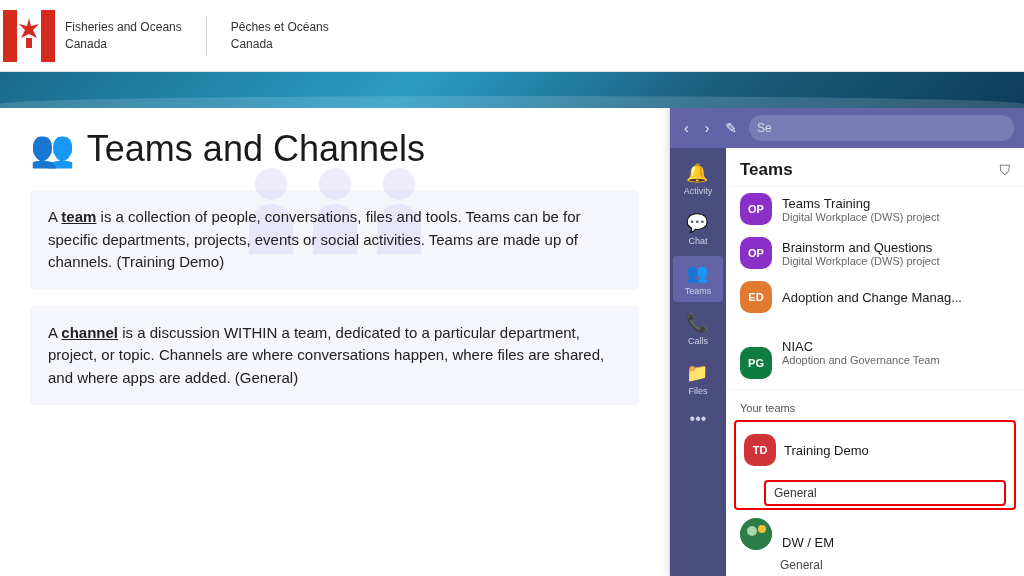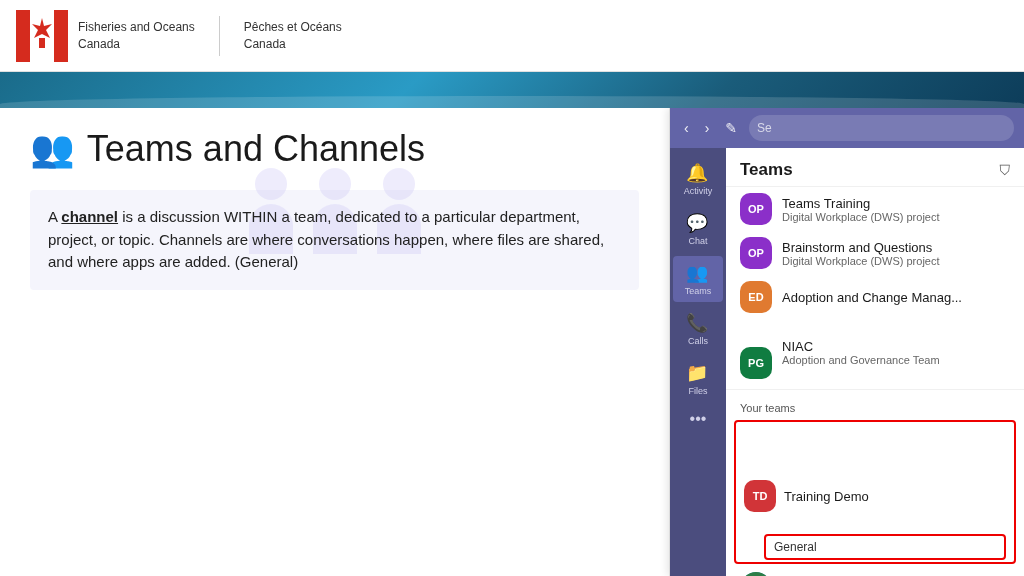--- a/index.html
+++ b/index.html
@@ -2,21 +2,21 @@
 <html><head>
   <meta charset="utf-8">
   <style>
     * { margin: 0; padding: 0; box-sizing: border-box; }
     body { width: 1024px; height: 576px; font-family: 'Segoe UI', Arial, sans-serif; overflow: hidden; background: #fff; }
 
     
     .header {
       display: flex;
       align-items: center;
-      padding: 8px 16px;
+      padding: 8px 3px;
       background: #fff;
       border-bottom: 1px solid #e0e0e0;
       height: 72px;
     }
     .header-logo {
       display: flex;
       align-items: center;
       gap: 10px;
     }
     .maple-leaf {
@@ -300,24 +300,23 @@
 
     
     .training-demo-wrapper {
       border: 2px solid #e00;
       border-radius: 4px;
       margin: 2px 8px;
     }
     .training-demo-inner {
       display: flex;
       align-items: center;
-      padding: 20px 8px;
+      padding: 12px 8px;
       gap: 8px;
       cursor: pointer;
-      margin-top: 38px;
     }
 
     
     .general-channel-wrapper {
       border: 2px solid #e00;
       border-radius: 4px;
       margin: 2px 8px 2px 28px;
       cursor: pointer;
       padding: 4px 8px;
       font-size: 12px;
@@ -400,20 +399,23 @@
           <div class="bg-person-head"></div>
           <div class="bg-person-body"></div>
         </div>
     </div>
 
     <div class="page-title-row">
       <span class="title-icon">👥</span>
       <h1 class="page-title">Teams and Channels</h1>
     </div>
 
+    <div class="content-box">
+      <span>A </span><b>team</b><span> is a collection of people, conversations, files and tools. Teams can be for specific departments, projects, events or social activities. Teams are made up of channels. (Training Demo)</span>
+    </div>
 
     <div class="content-box">
       <span>A </span><b>channel</b><span> is a discussion WITHIN a team, dedicated to a particular department, project, or topic. Channels are where conversations happen, where files are shared, and where apps are added. (General)</span>
     </div>
   </div>
 
   <div class="right-panel">
 
     <div class="teams-topbar">
       <span class="teams-nav-btn">‹</span>

